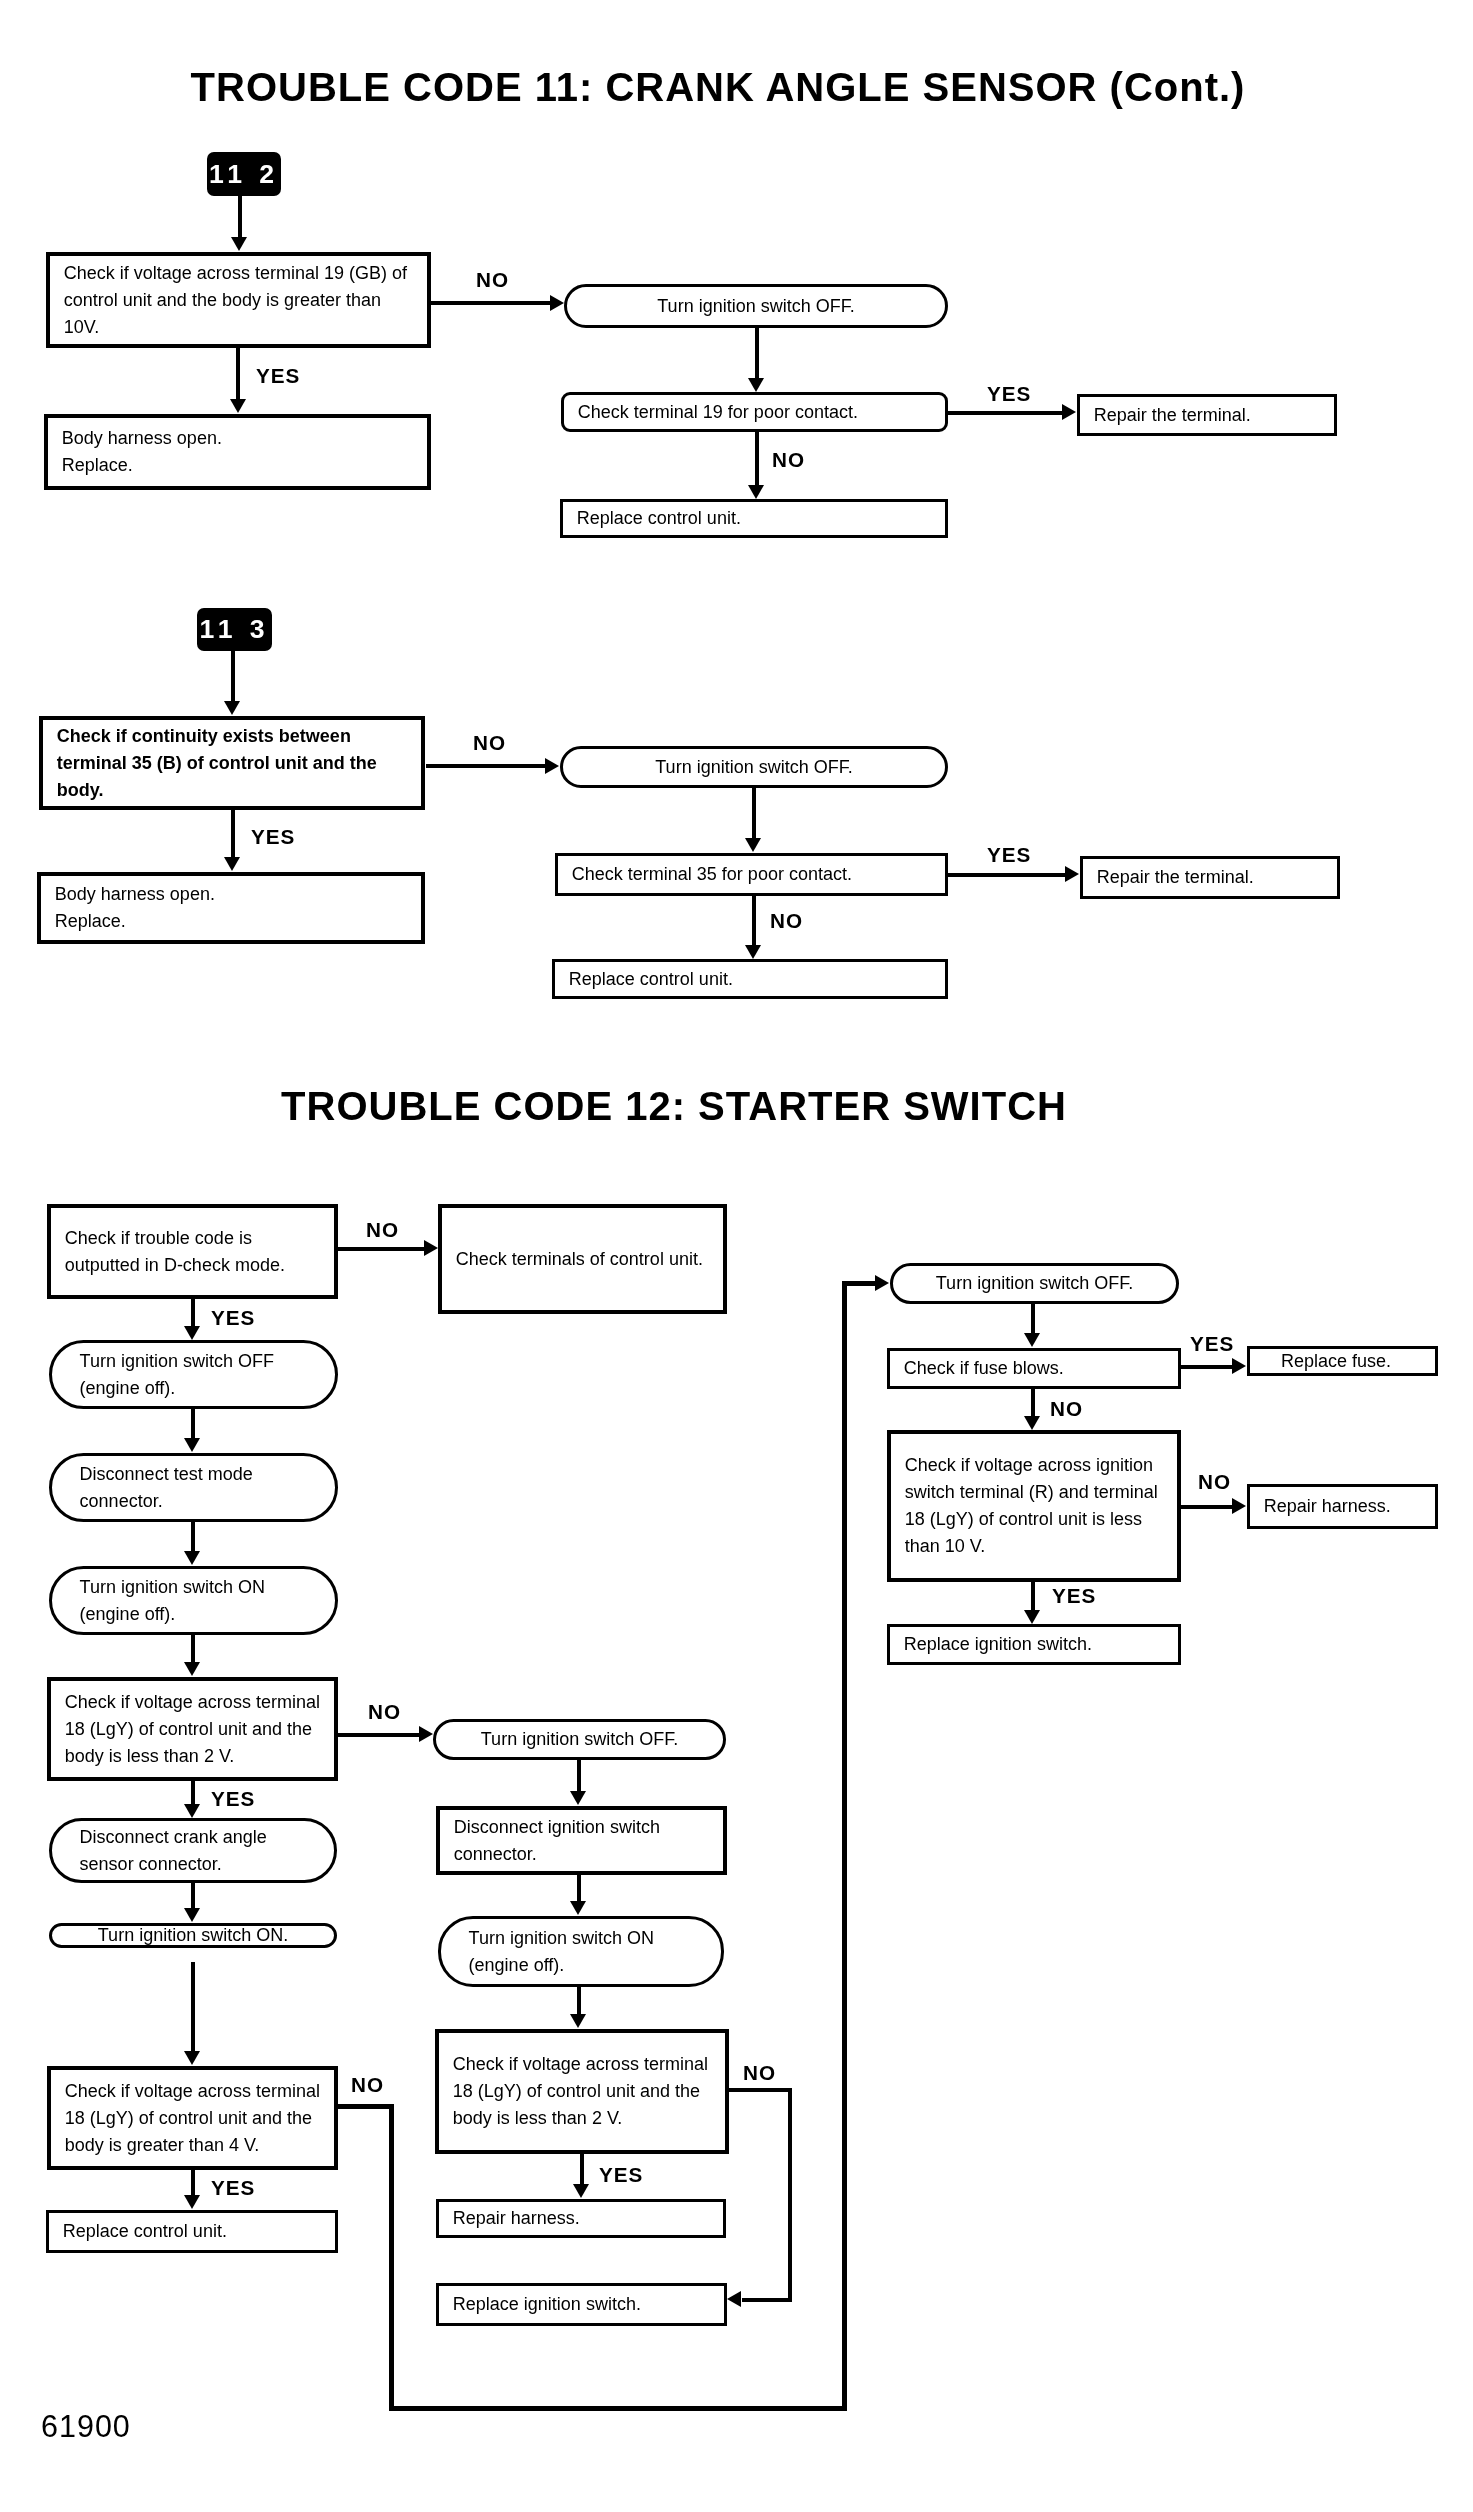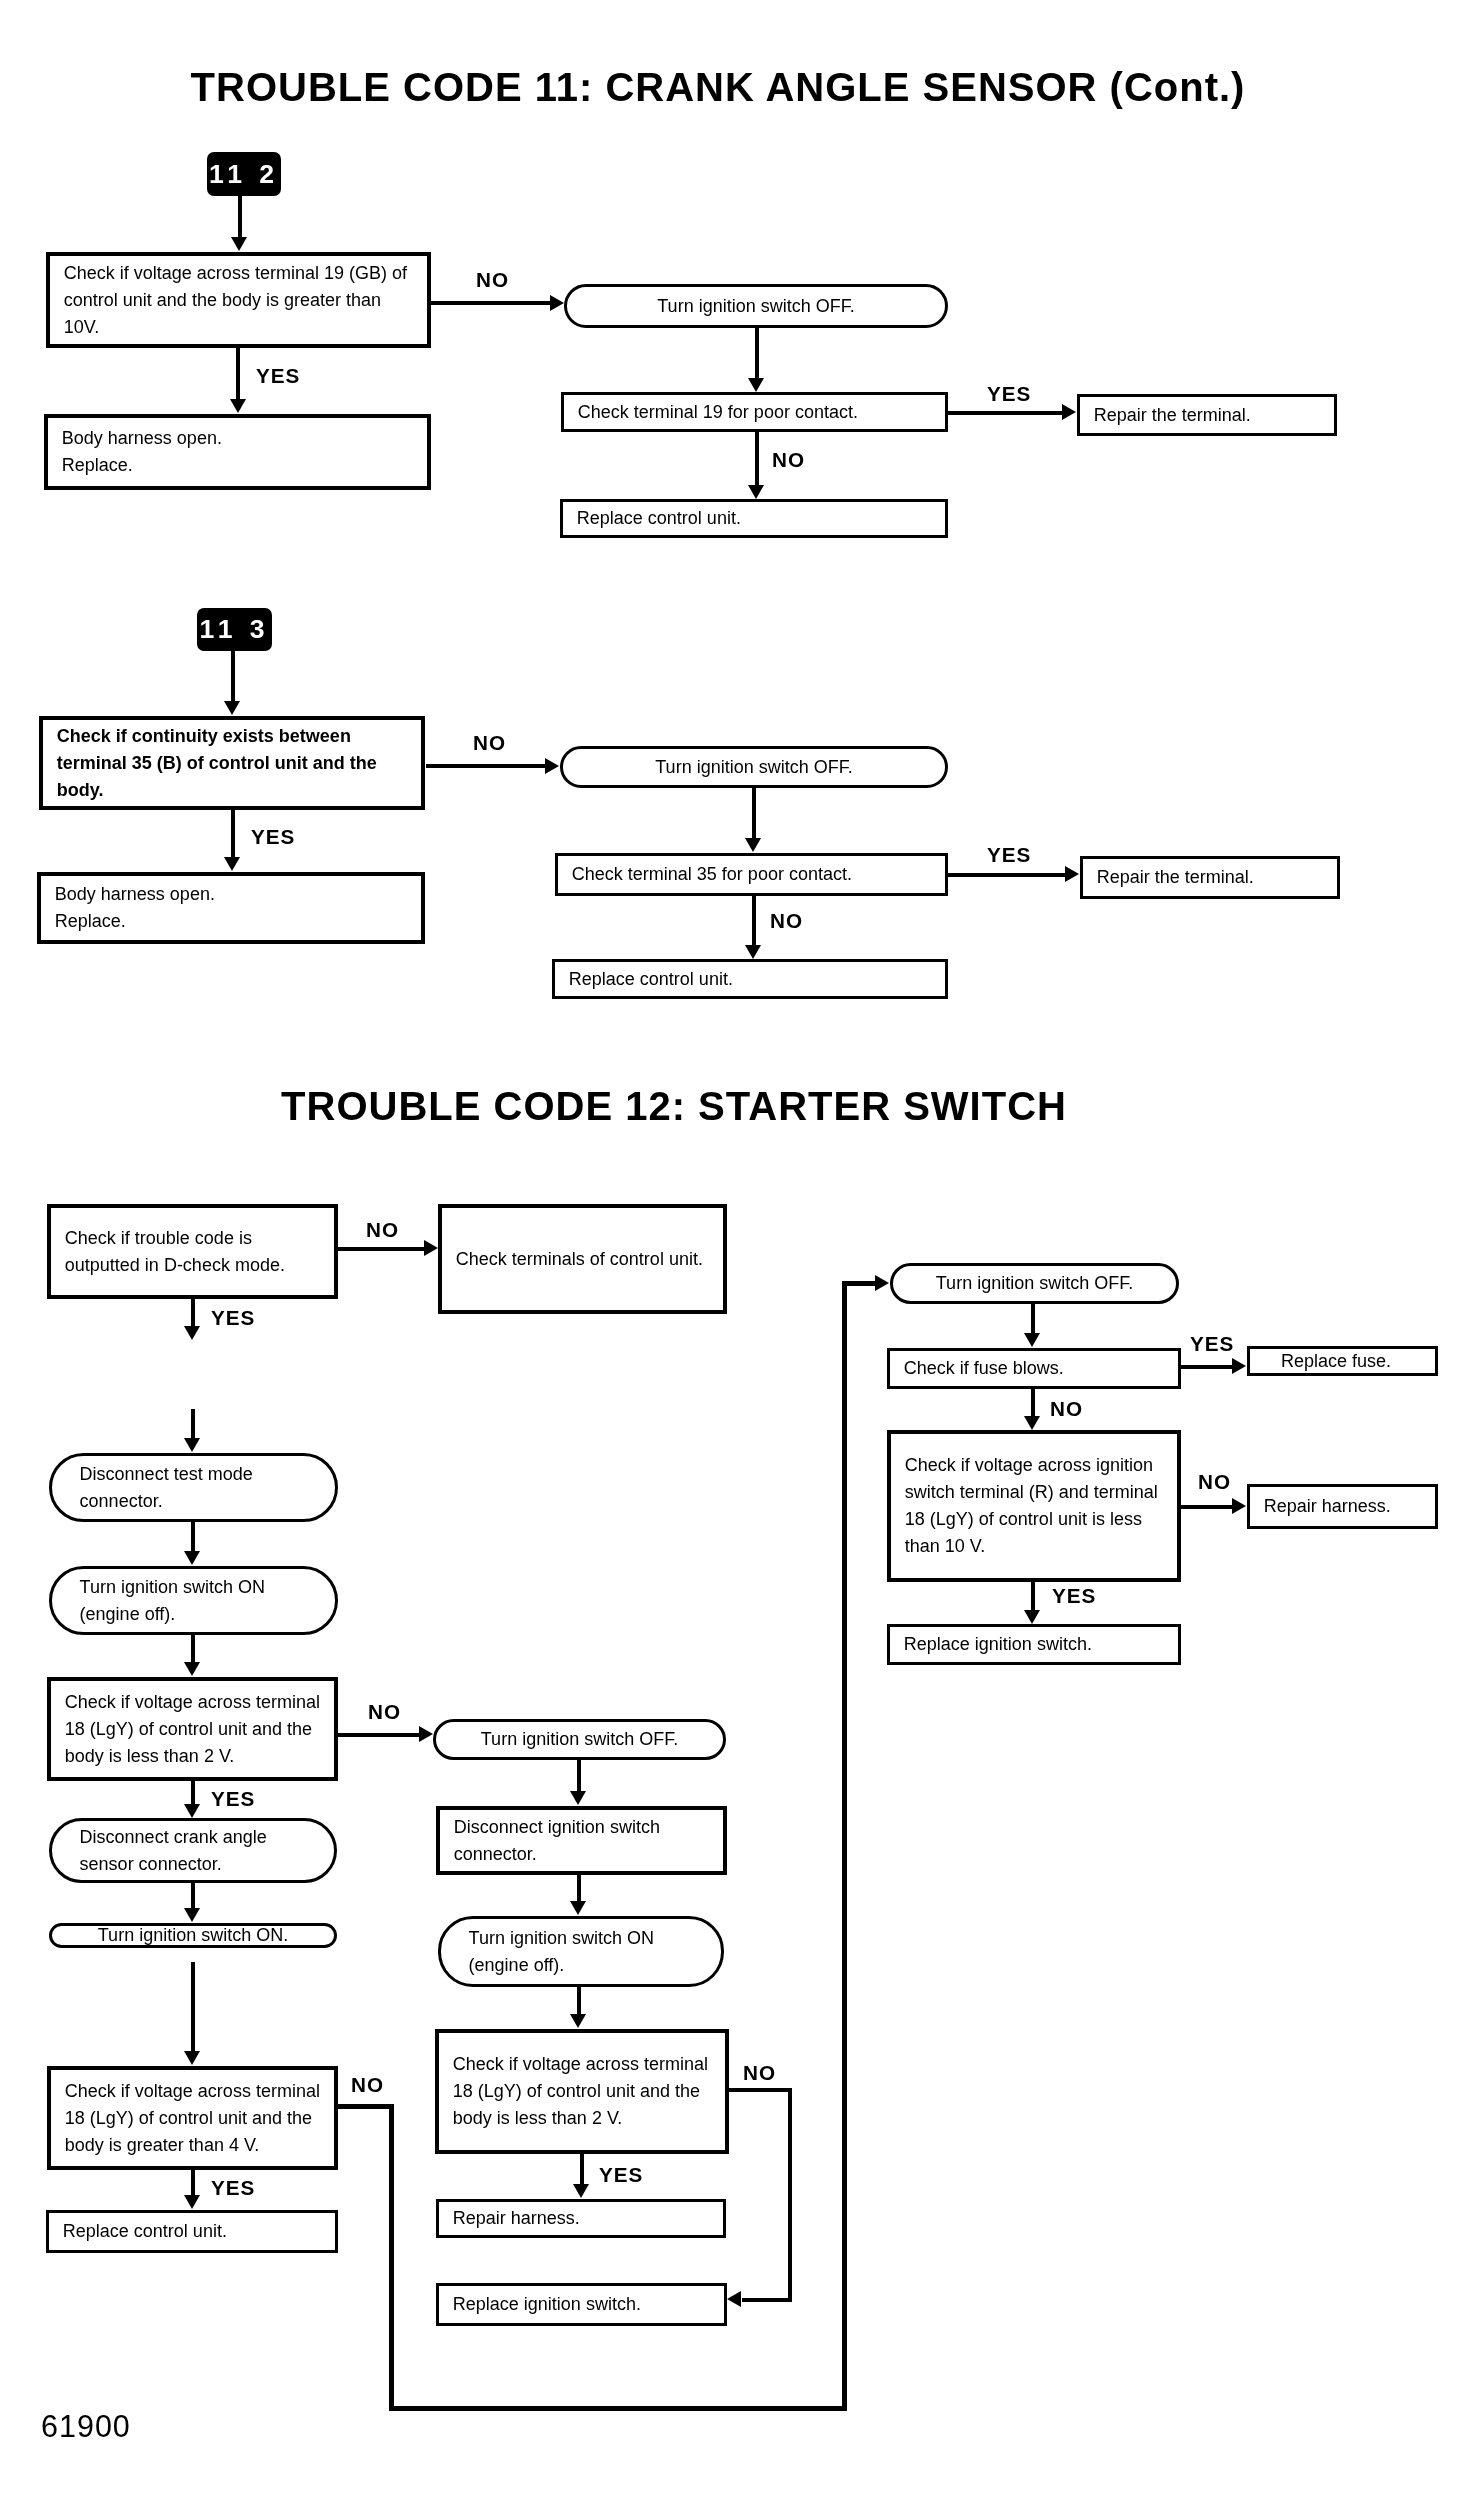--- a/index.html
+++ b/index.html
@@ -58,21 +58,21 @@
   <div class="box stad" style="left:564px; top:284px; width:384px; height:44px;">Turn ignition switch OFF.</div>
 
   <div class="lbl" style="left:256px; top:364px;">YES</div>
   <div class="vl" style="left:236px; top:348px; width:3.9px; height:52px;"></div>
   <div class="ahd" style="left:230px; top:399px;"></div>
   <div class="box b5" style="left:44px; top:414px; width:387px; height:76px;">Body harness open.
 Replace.</div>
 
   <div class="vl" style="left:755px; top:328px; width:3.9px; height:52px;"></div>
   <div class="ahd" style="left:748px; top:378px;"></div>
-  <div class="box" style="left:561px; top:392px; width:387px; height:40px;">Check terminal 19 for poor contact.</div>
+  <div class="box" style="left:561px; top:392px; width:387px; height:40px;border-radius:9px;">Check terminal 19 for poor contact.</div>
 
   <div class="lbl" style="left:987px; top:382px;">YES</div>
   <div class="hl" style="left:948px; top:411px; width:116px; height:3.9px;"></div>
   <div class="ahr" style="left:1062px; top:404px;"></div>
   <div class="box" style="left:1077px; top:394px; width:260px; height:42px;">Repair the terminal.</div>
 
   <div class="lbl" style="left:772px; top:448px;">NO</div>
   <div class="vl" style="left:755px; top:432px; width:3.9px; height:55px;"></div>
   <div class="ahd" style="left:748px; top:485px;"></div>
   <div class="box" style="left:560px; top:499px; width:388px; height:39px;">Replace control unit.</div>
@@ -113,20 +113,21 @@
   <div class="box b5" style="left:47px; top:1204px; width:291px; height:95px;">Check if trouble code is outputted in D-check mode.</div>
 
   <div class="lbl" style="left:366px; top:1218px;">NO</div>
   <div class="hl" style="left:338px; top:1247px; width:87px; height:3.9px;"></div>
   <div class="ahr" style="left:424px; top:1240px;"></div>
   <div class="box b5" style="left:438px; top:1204px; width:289px; height:110px;">Check terminals of control unit.</div>
 
   <div class="lbl" style="left:211px; top:1306px;">YES</div>
   <div class="vl" style="left:191px; top:1298px; width:3.9px; height:29.6px;"></div>
   <div class="ahd" style="left:184px; top:1326px;"></div>
+  <div class="box stad2" style="left:49px; top:1340px; width:289px; height:69px;">Turn ignition switch OFF (engine off).</div>
 
   <div class="vl" style="left:191px; top:1409px; width:3.9px; height:30.5px;"></div>
   <div class="ahd" style="left:184px; top:1438px;"></div>
   <div class="box stad2" style="left:49px; top:1453px; width:289px; height:69px;">Disconnect test mode connector.</div>
 
   <div class="vl" style="left:191px; top:1522px; width:3.9px; height:30.5px;"></div>
   <div class="ahd" style="left:184px; top:1551px;"></div>
   <div class="box stad2" style="left:49px; top:1566px; width:289px; height:69px;">Turn ignition switch ON (engine off).</div>
 
   <div class="vl" style="left:191px; top:1635px; width:3.9px; height:28.6px;"></div>

